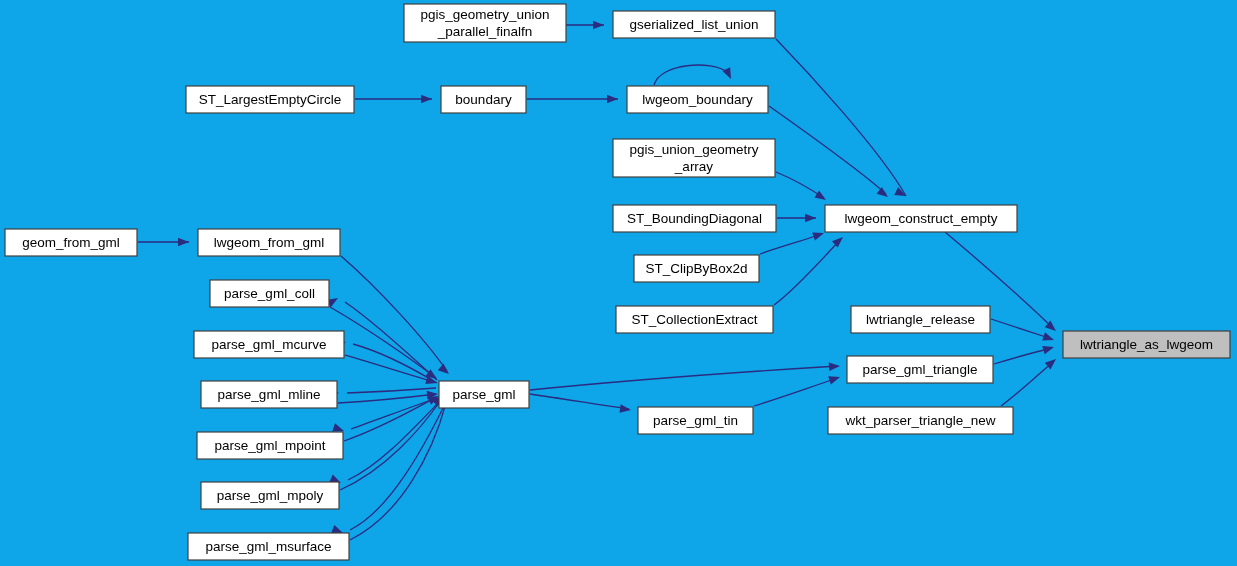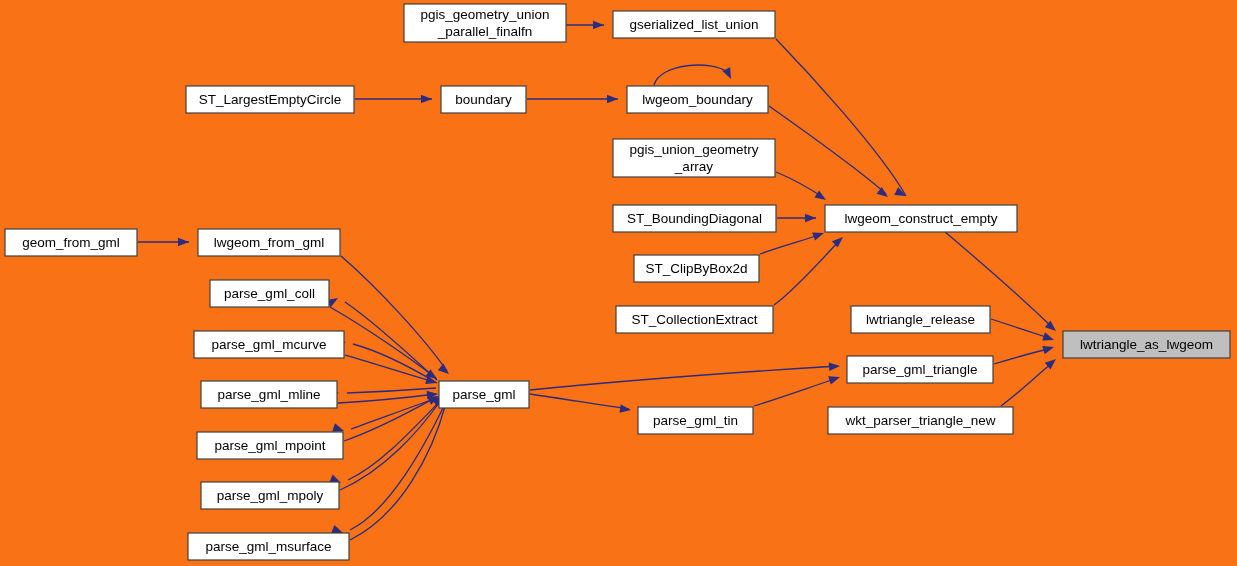--- a/index.html
+++ b/index.html
@@ -4,21 +4,21 @@
 <style>
   html, body {
     margin: 0;
     padding: 0;
     background: #ffffff;
   }
   #graph-root {
     position: relative;
     width: 1237px;
     height: 566px;
-    background: #f97316;
+    background: #0ea5e9;
     font-family: "Liberation Sans", "DejaVu Sans", sans-serif;
     overflow: hidden;
   }
   svg#callgraph {
     display: block;
     width: 1237px;
     height: 566px;
   }
   .node-box {
     fill: #ffffff;

